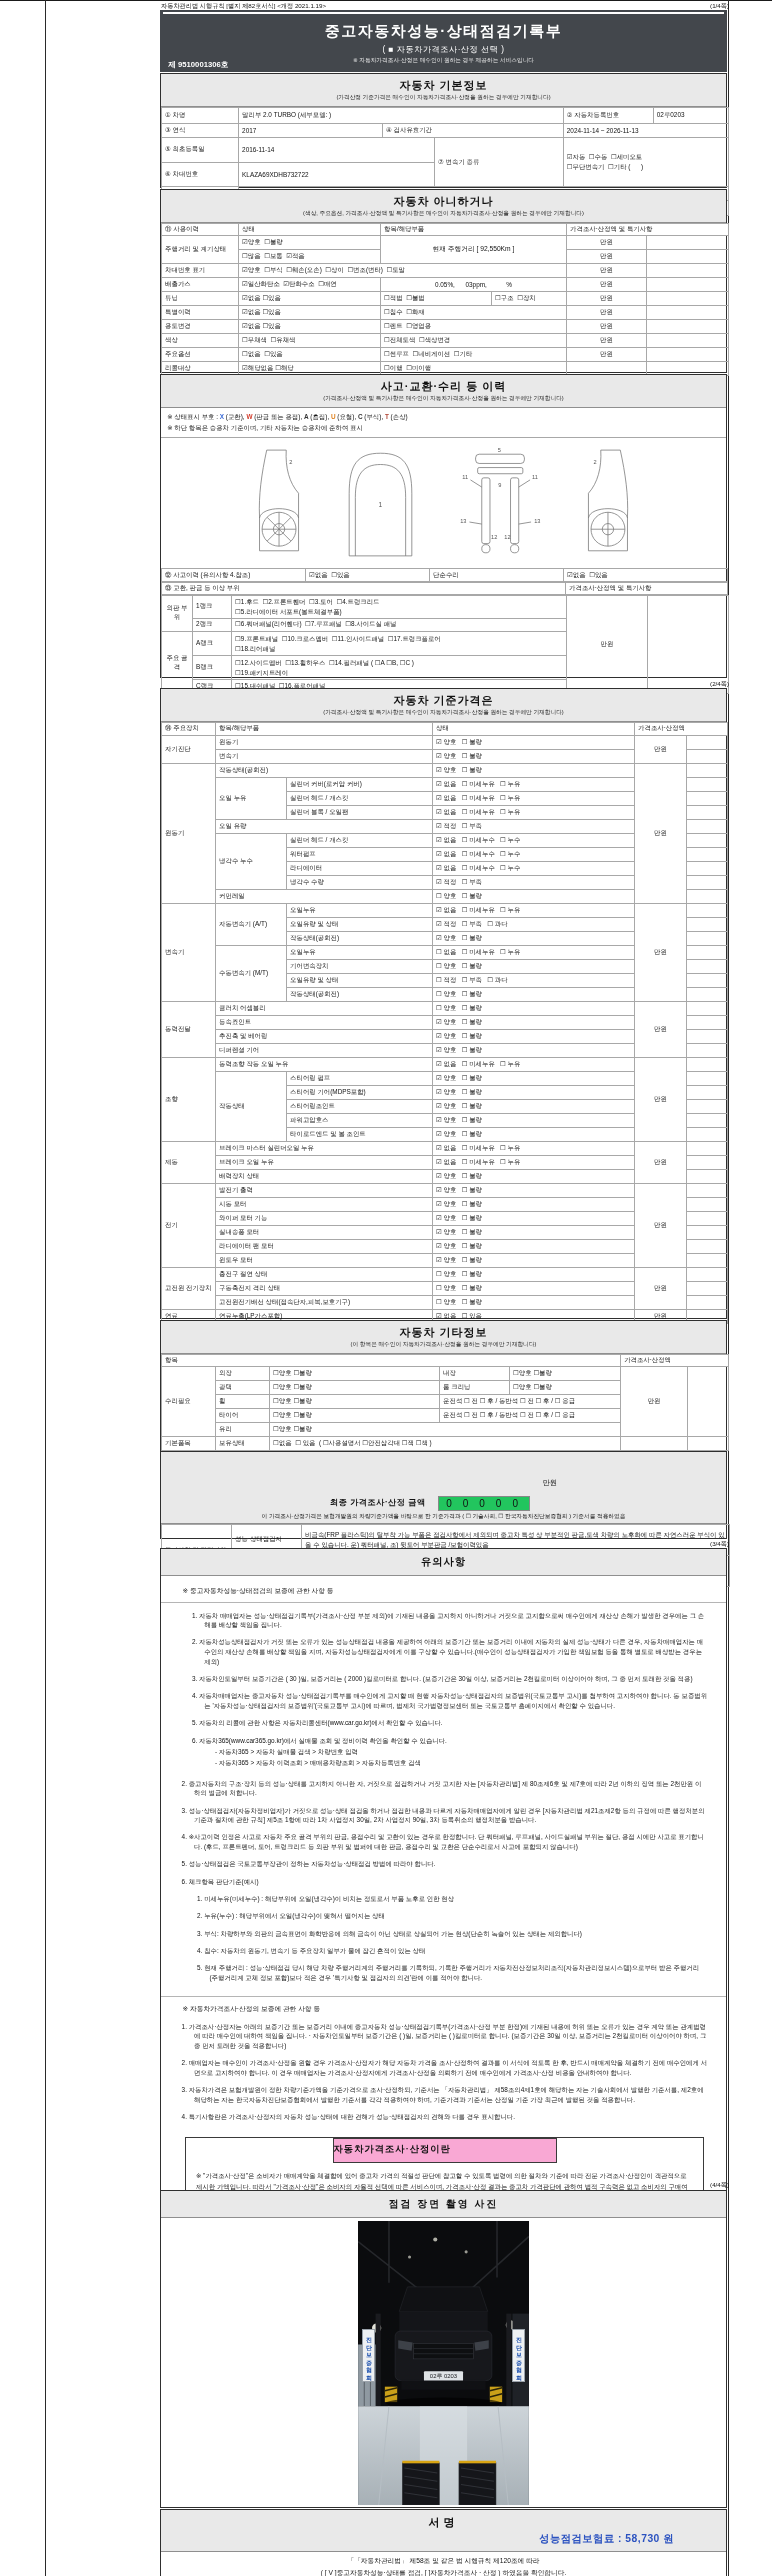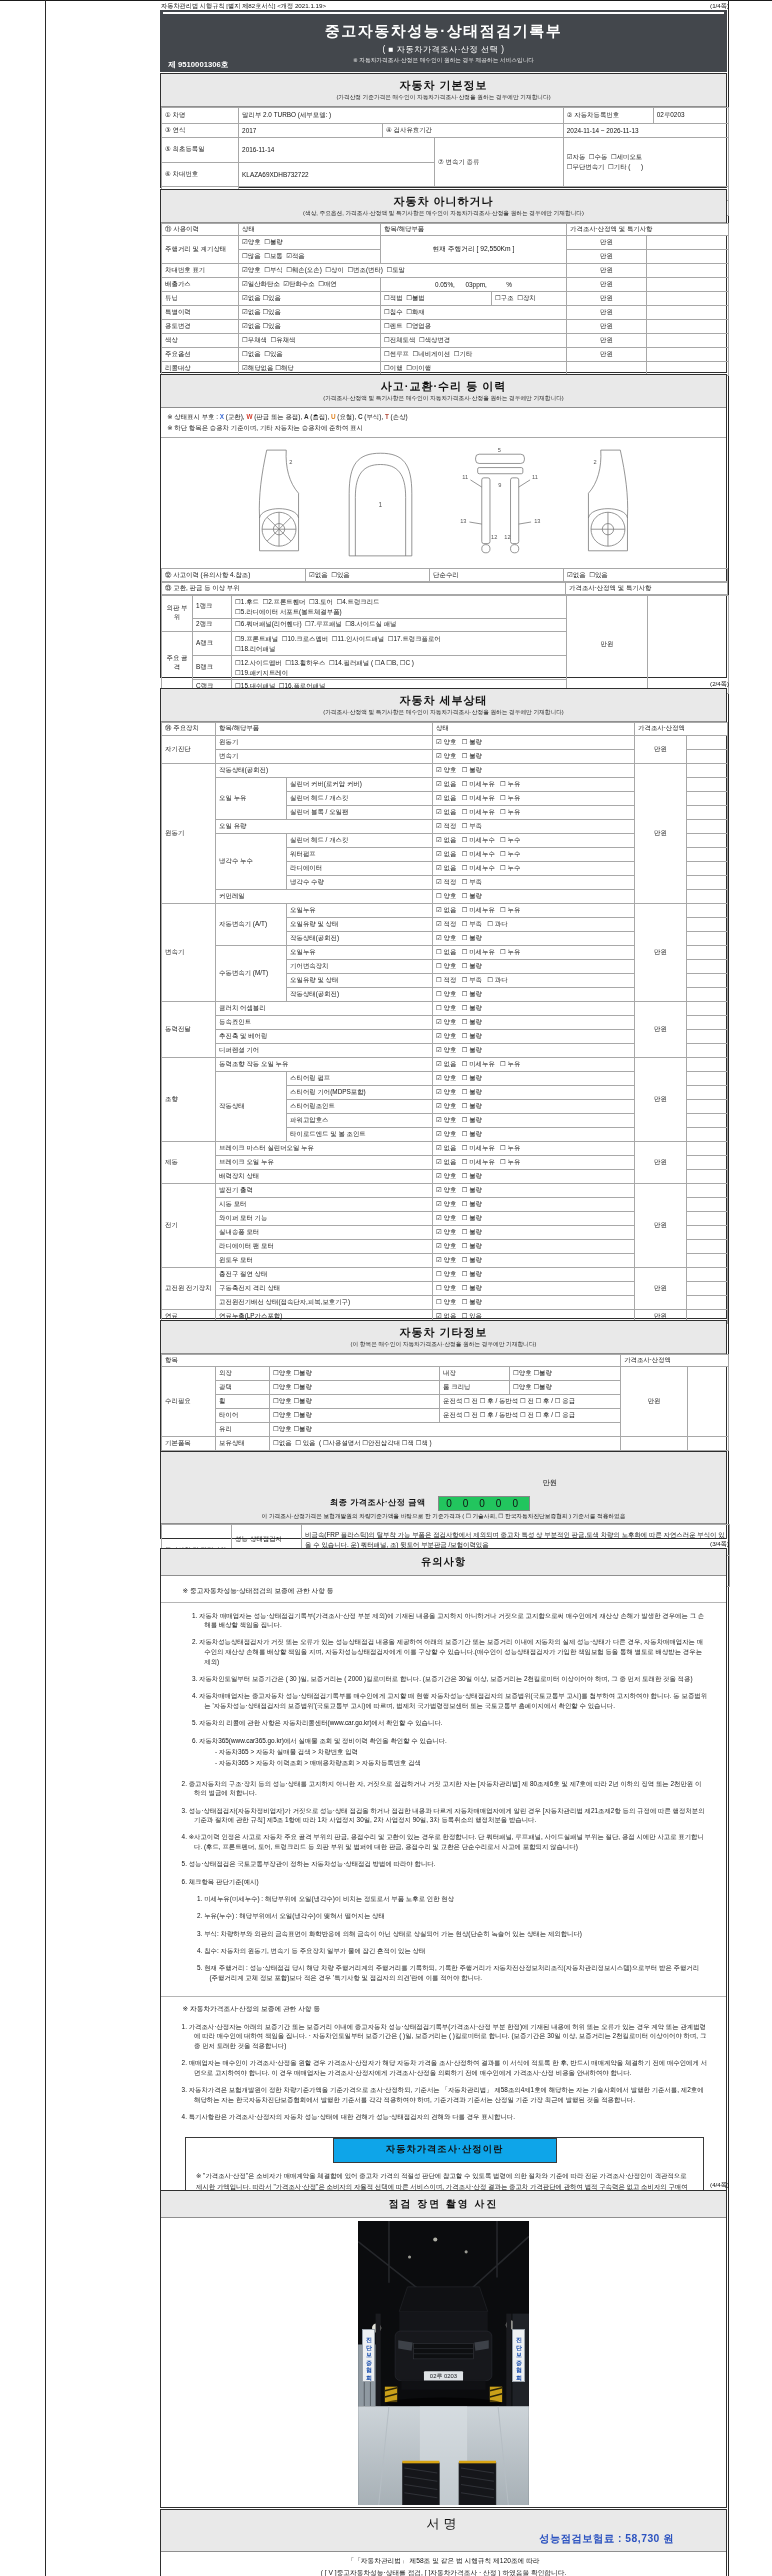--- a/index.html
+++ b/index.html
@@ -38,28 +38,28 @@
   .finrow .vbx{border:0.5px solid #888;background:#22c55e;padding:1px 7.2px;font-size:10px;letter-spacing:4.1px;margin-top:41px;}
   .finnote{font-size:5.7px;margin-top:2.1px;}
   .nbody{padding:2.1px 18.5px 0 20.6px;font-size:6.4px;line-height:1.5;}
   .nsub{font-size:6.7px;margin:7.2px 0 0 1px;}
   .nhr{border:none;border-top:0.5px solid #b5b5b5;margin:6.2px -18.5px 0 -20.6px;}
   .ni{padding-left:12.4px;text-indent:-12.4px;margin-top:7.7px;}
   .nia{margin-left:10.3px;}
   .nsb{margin-left:23px;margin-top:1.5px;padding-left:0;text-indent:0;}
   .nic{margin-left:15.5px;margin-top:6.2px;}
   .vbox{border:0.8px solid #3a3a3a;margin:15.5px 3.1px 0;padding:0 10.3px 8.2px;}
-  .vtitle{width:222px;margin:-0.5px auto 8px;border:0.8px solid #3a3a3a;padding:4.6px 0;font-size:9.3px;font-weight:bold;text-align:center;background:#0ea5e9;letter-spacing:1px;}
+  .vtitle{width:222px;margin:-0.5px auto 8px;border:0.8px solid #3a3a3a;padding:4.6px 0;font-size:9.3px;font-weight:bold;text-align:left;background:#f9a8d4;letter-spacing:1px;}
   .vtext{margin-top:7.2px;font-size:6.4px;line-height:1.7;}
   .pharea{display:flex;justify-content:center;padding-top:3.1px;}
   .photo{position:relative;width:171px;height:284px;background:#0b0c0e;}
   .banner{position:absolute;top:108px;writing-mode:vertical-rl;text-orientation:upright;background:#eef1f3;color:#1a4fae;font-weight:bold;font-size:6px;padding:2.6px 1px;letter-spacing:1.5px;border:0.5px solid #9aa2aa;}
   .bl{left:4.1px;}.br{right:4.1px;}
   .signband{height:41px;background:#e9e9e9;border-bottom:0.5px solid #8f8f8f;position:relative;text-align:center;}
-  .signband .t{font-size:13px;font-weight:normal;padding-top:4.6px;letter-spacing:4.1px;}
+  .signband .t{font-size:11px;font-weight:bold;padding-top:4.6px;letter-spacing:4.1px;}
   .fee{position:absolute;right:52px;top:21.6px;font-size:10.3px;color:#2b52c0;font-weight:600;letter-spacing:0.5px;}
   .law{text-align:center;font-size:6.7px;margin-top:3.1px;line-height:1.75;}
   .rowlines div{line-height:1.55;}
 </style>
 </head>
 <body>
 
 <div class="topline"></div>
 <div class="edgeL"></div>
 <div class="edgeR"></div>
@@ -347,21 +347,21 @@
       <td class="st">☐15.대쉬패널  ☐16.플로어패널</td>
     </tr>
   </tbody>
     </table>
 </div>
 
 <div class="pm" style="top:680px">(2/4쪽)</div>
 
 <div class="sec" style="top:688px;height:631px">
   <div class="band">
-    <div class="t">자동차 세부상태</div>
+    <div class="t">자동차 기준가격은</div>
     <div class="s">(가격조사·산정액 및 특기사항은 매수인이 자동차가격조사·산정을 원하는 경우에만 기재합니다)</div>
   </div>
   <table class="detail">
     <colgroup>
         <col style="width:54px">
         <col style="width:71px">
         <col style="width:146px">
         <col style="width:202px">
         <col style="width:52px">
         <col style="width:41px">

